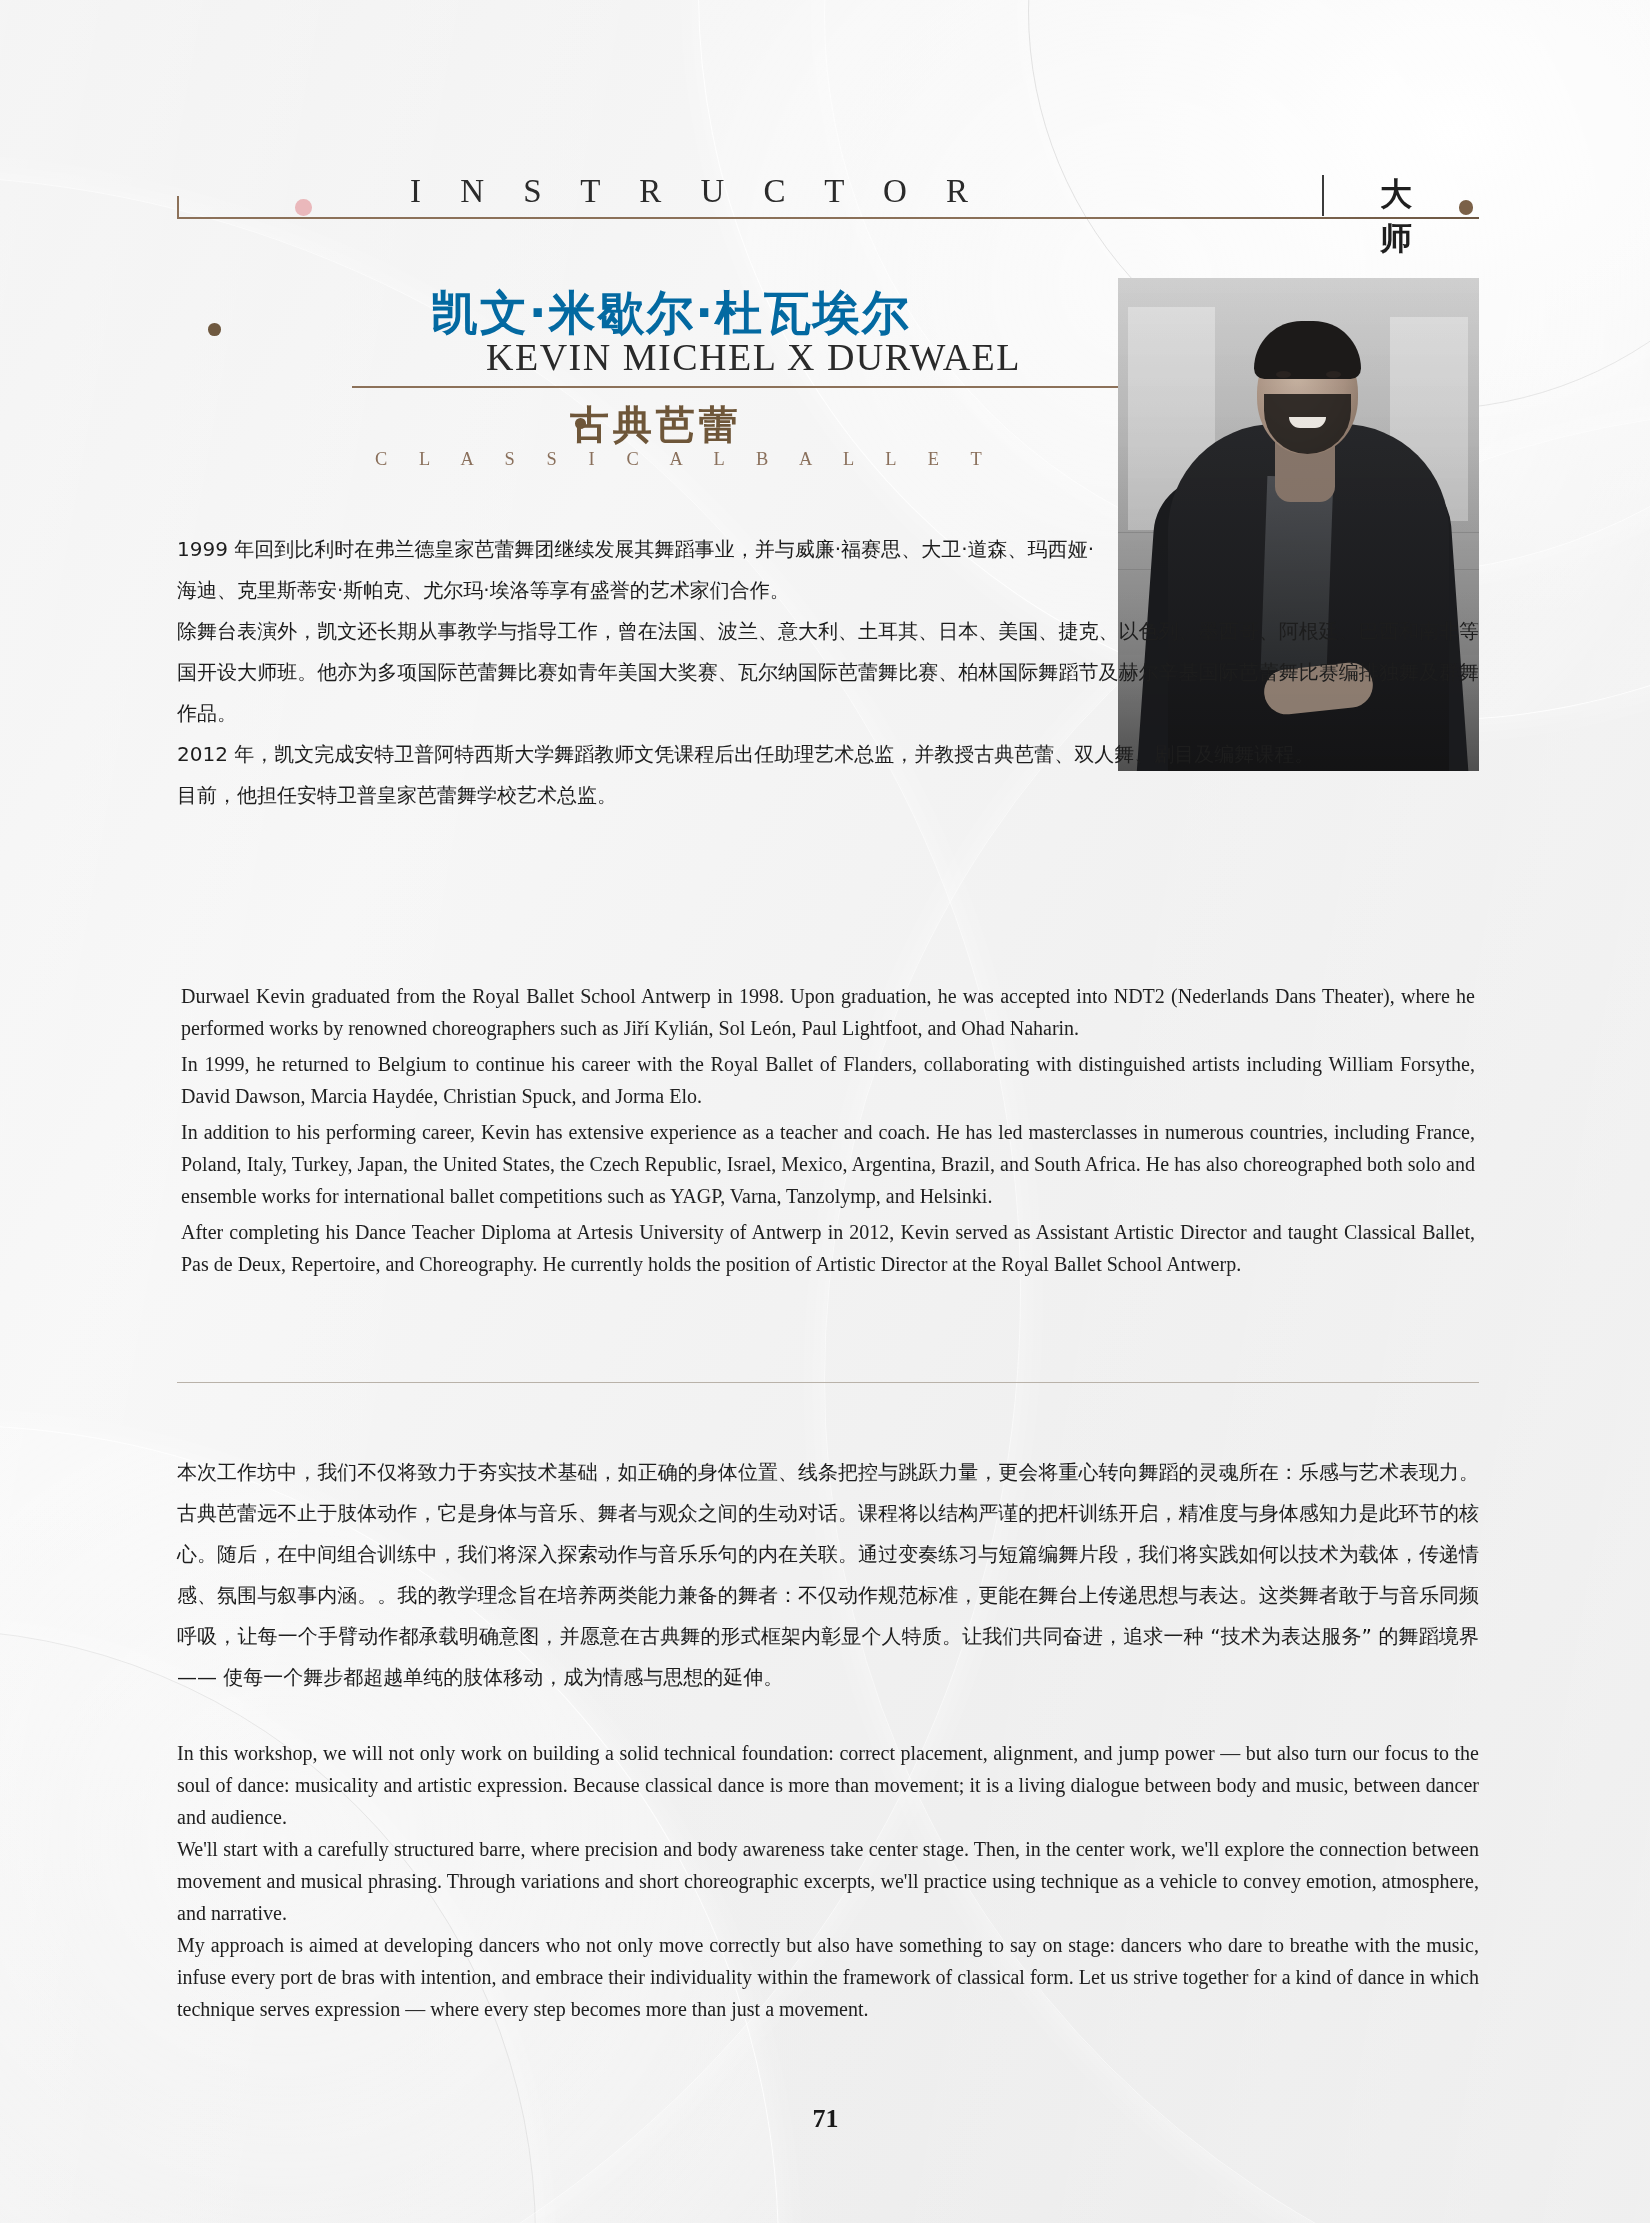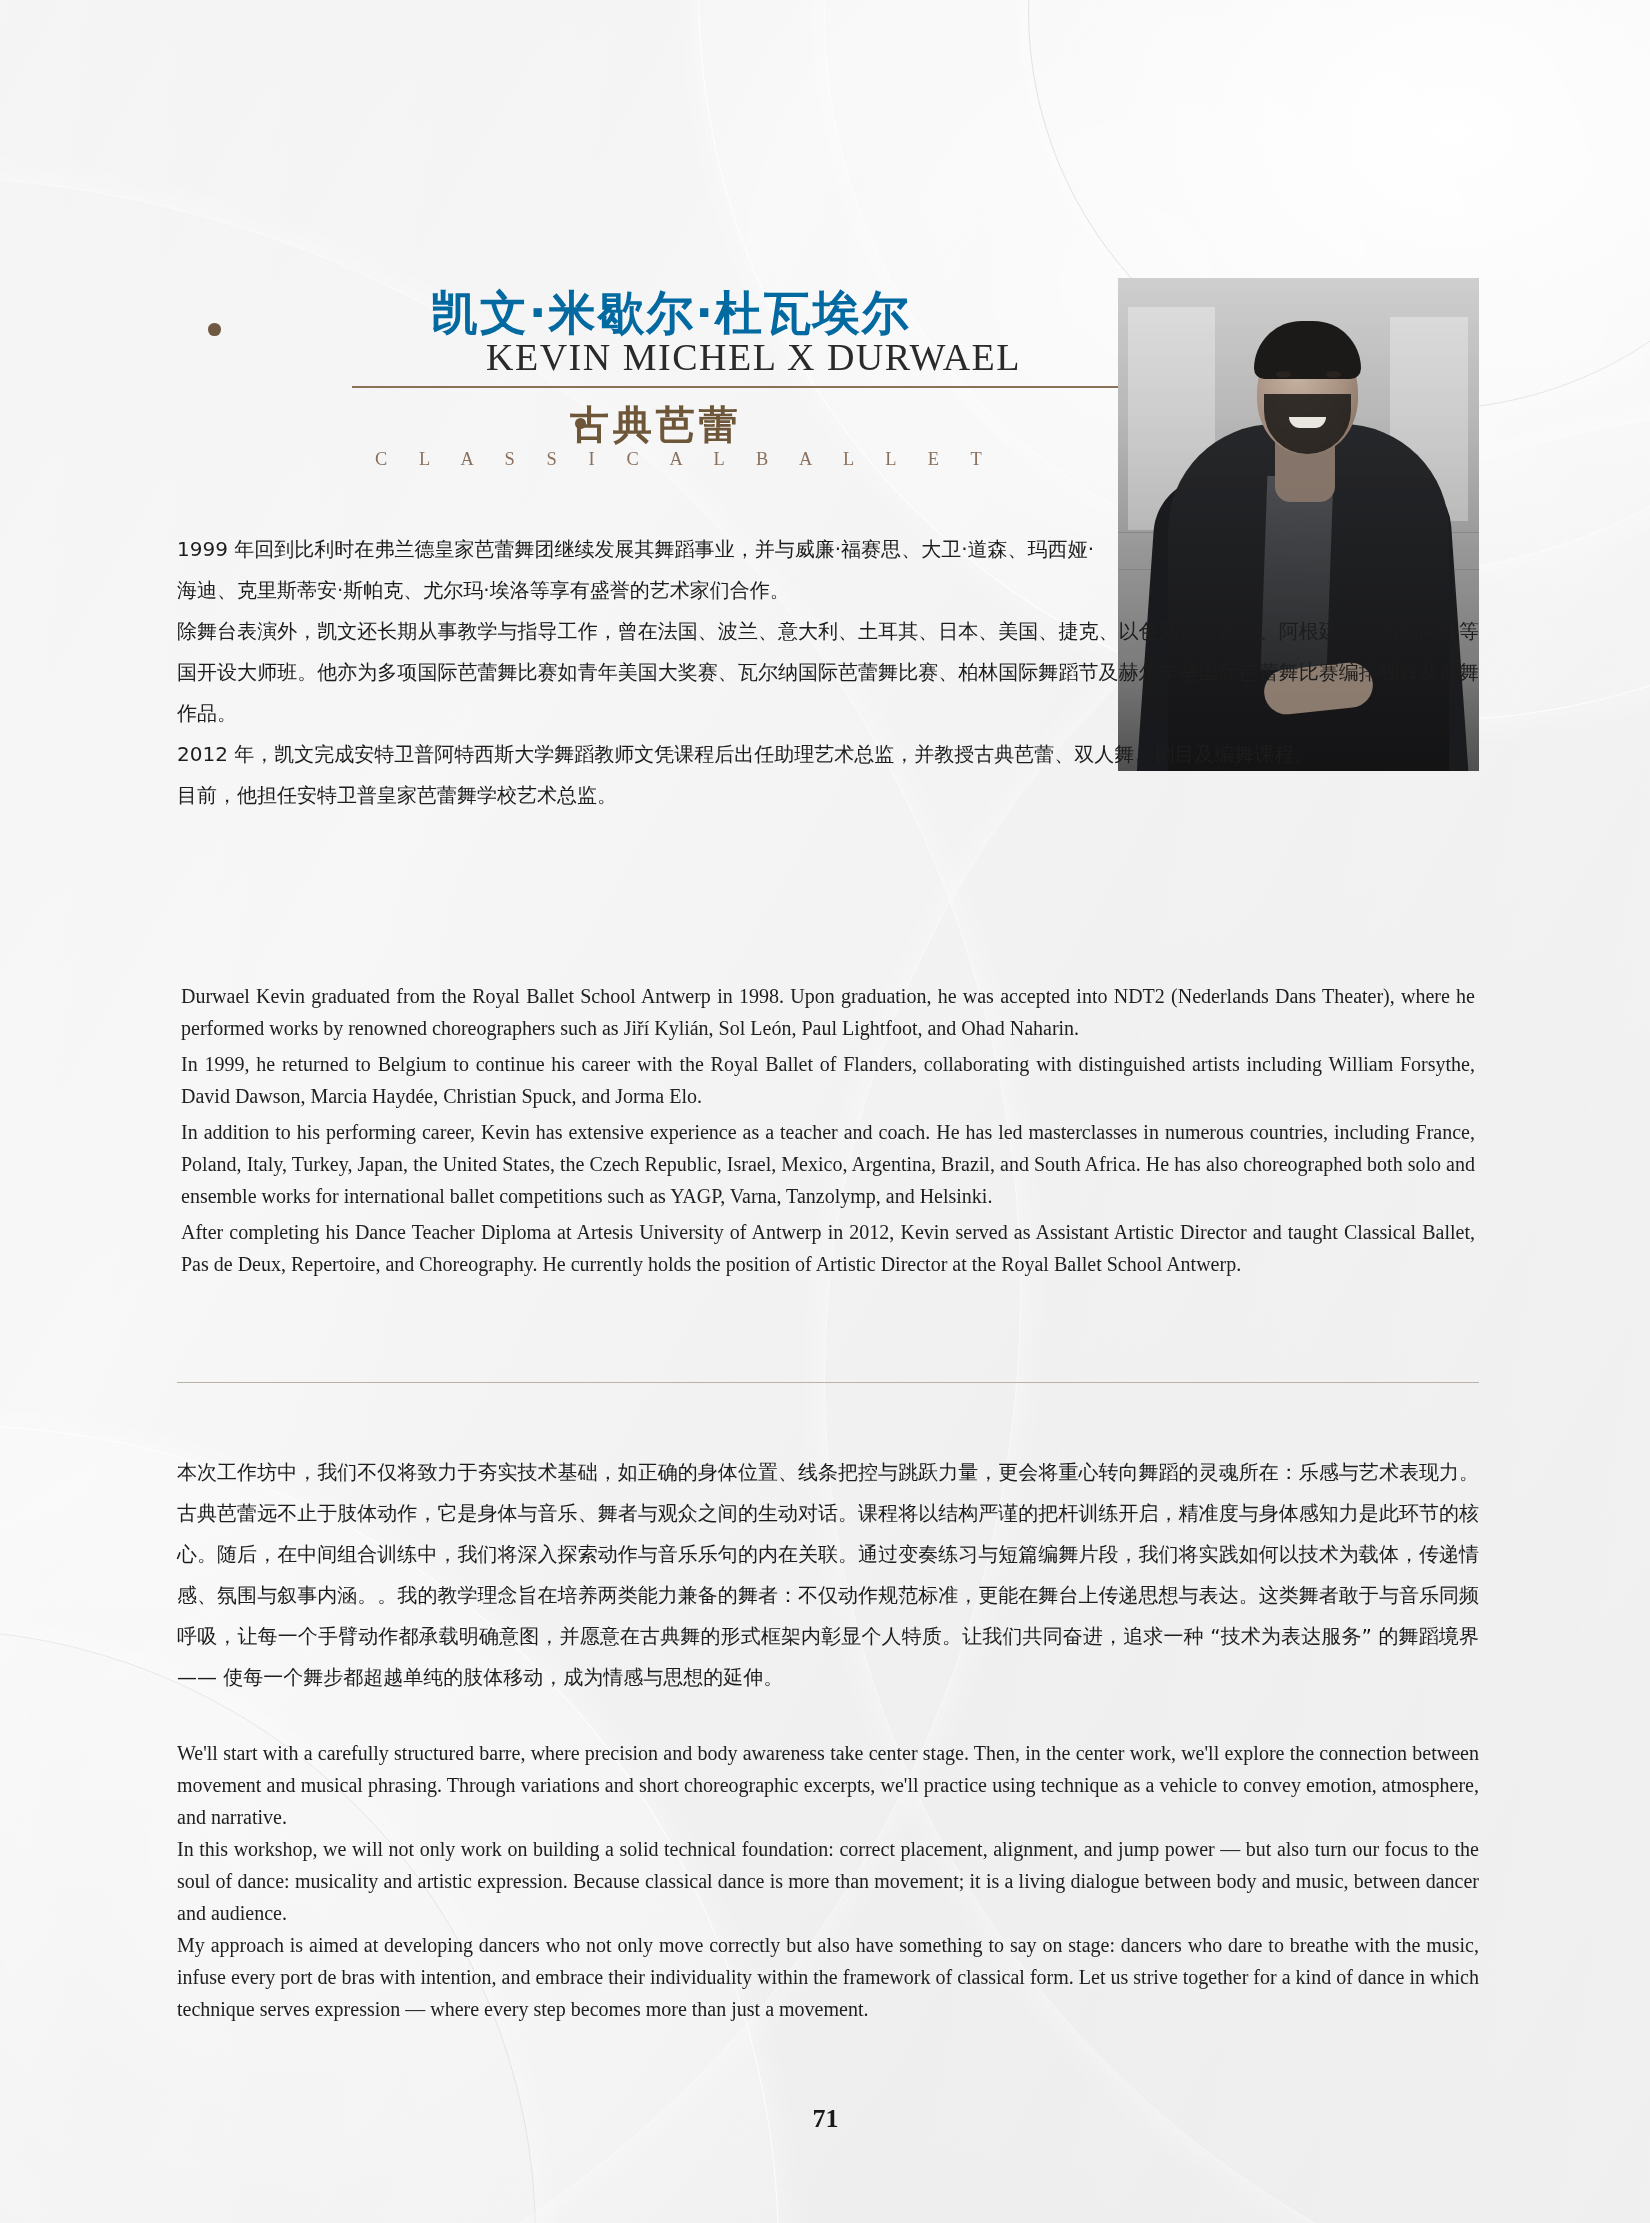--- a/index.html
+++ b/index.html
@@ -391,20 +391,29 @@
 <div class="swoosh sw2"></div>
 <div class="swoosh sw3"></div>
 <div class="swoosh sw4"></div>
 <div class="swoosh sw5"></div>
 <div class="swoosh sw6"></div>
 <div class="swoosh sw7"></div>
 <div class="veil"></div>
 
 <div class="page">
 
+  <div class="header">
+    <div class="header-rule"></div>
+    <div class="header-rule-cap-left"></div>
+    <div class="dot-pink"></div>
+    <div class="dot-brown"></div>
+    <div class="hdr-en">I N S T R U C T O R</div>
+    <div class="hdr-divider"></div>
+    <div class="hdr-cn">大 师</div>
+  </div>
 
   <div class="name-block">
     <div class="name-dot"></div>
     <div class="name-cn">凯文·米歇尔·杜瓦埃尔</div>
     <div class="name-en">KEVIN MICHEL X DURWAEL</div>
     <div class="name-rule"></div>
     <div class="disc-dot"></div>
     <div class="disc-cn">古典芭蕾</div>
     <div class="disc-en">C L A S S I C A L   B A L L E T</div>
   </div>
@@ -445,21 +454,21 @@
     <p>After completing his Dance Teacher Diploma at Artesis University of Antwerp in 2012, Kevin served as Assistant Artistic Director and taught Classical Ballet, Pas de Deux, Repertoire, and Choreography. He currently holds the position of Artistic Director at the Royal Ballet School Antwerp.</p>
   </div>
 
   <div class="divider-rule rule-1"></div>
 
   <div class="cn-workshop">
     <p>本次工作坊中，我们不仅将致力于夯实技术基础，如正确的身体位置、线条把控与跳跃力量，更会将重心转向舞蹈的灵魂所在：乐感与艺术表现力。古典芭蕾远不止于肢体动作，它是身体与音乐、舞者与观众之间的生动对话。课程将以结构严谨的把杆训练开启，精准度与身体感知力是此环节的核心。随后，在中间组合训练中，我们将深入探索动作与音乐乐句的内在关联。通过变奏练习与短篇编舞片段，我们将实践如何以技术为载体，传递情感、氛围与叙事内涵。。我的教学理念旨在培养两类能力兼备的舞者：不仅动作规范标准，更能在舞台上传递思想与表达。这类舞者敢于与音乐同频呼吸，让每一个手臂动作都承载明确意图，并愿意在古典舞的形式框架内彰显个人特质。让我们共同奋进，追求一种 “技术为表达服务” 的舞蹈境界 —— 使每一个舞步都超越单纯的肢体移动，成为情感与思想的延伸。</p>
   </div>
 
   <div class="en-workshop">
+    <p>In this workshop, we will not only work on building a solid technical foundation: correct placement, alignment, and jump power — but also turn our focus to the soul of dance: musicality and artistic expression. Because classical dance is more than movement; it is a living dialogue between body and music, between dancer and audience.</p>
     <p>We'll start with a carefully structured barre, where precision and body awareness take center stage. Then, in the center work, we'll explore the connection between movement and musical phrasing. Through variations and short choreographic excerpts, we'll practice using technique as a vehicle to convey emotion, atmosphere, and narrative.</p>
-    <p>In this workshop, we will not only work on building a solid technical foundation: correct placement, alignment, and jump power — but also turn our focus to the soul of dance: musicality and artistic expression. Because classical dance is more than movement; it is a living dialogue between body and music, between dancer and audience.</p>
     <p>My approach is aimed at developing dancers who not only move correctly but also have something to say on stage: dancers who dare to breathe with the music, infuse every port de bras with intention, and embrace their individuality within the framework of classical form. Let us strive together for a kind of dance in which technique serves expression — where every step becomes more than just a movement.</p>
   </div>
 
   <div class="page-number">71</div>
 
 </div>
 
 
 </body></html>

